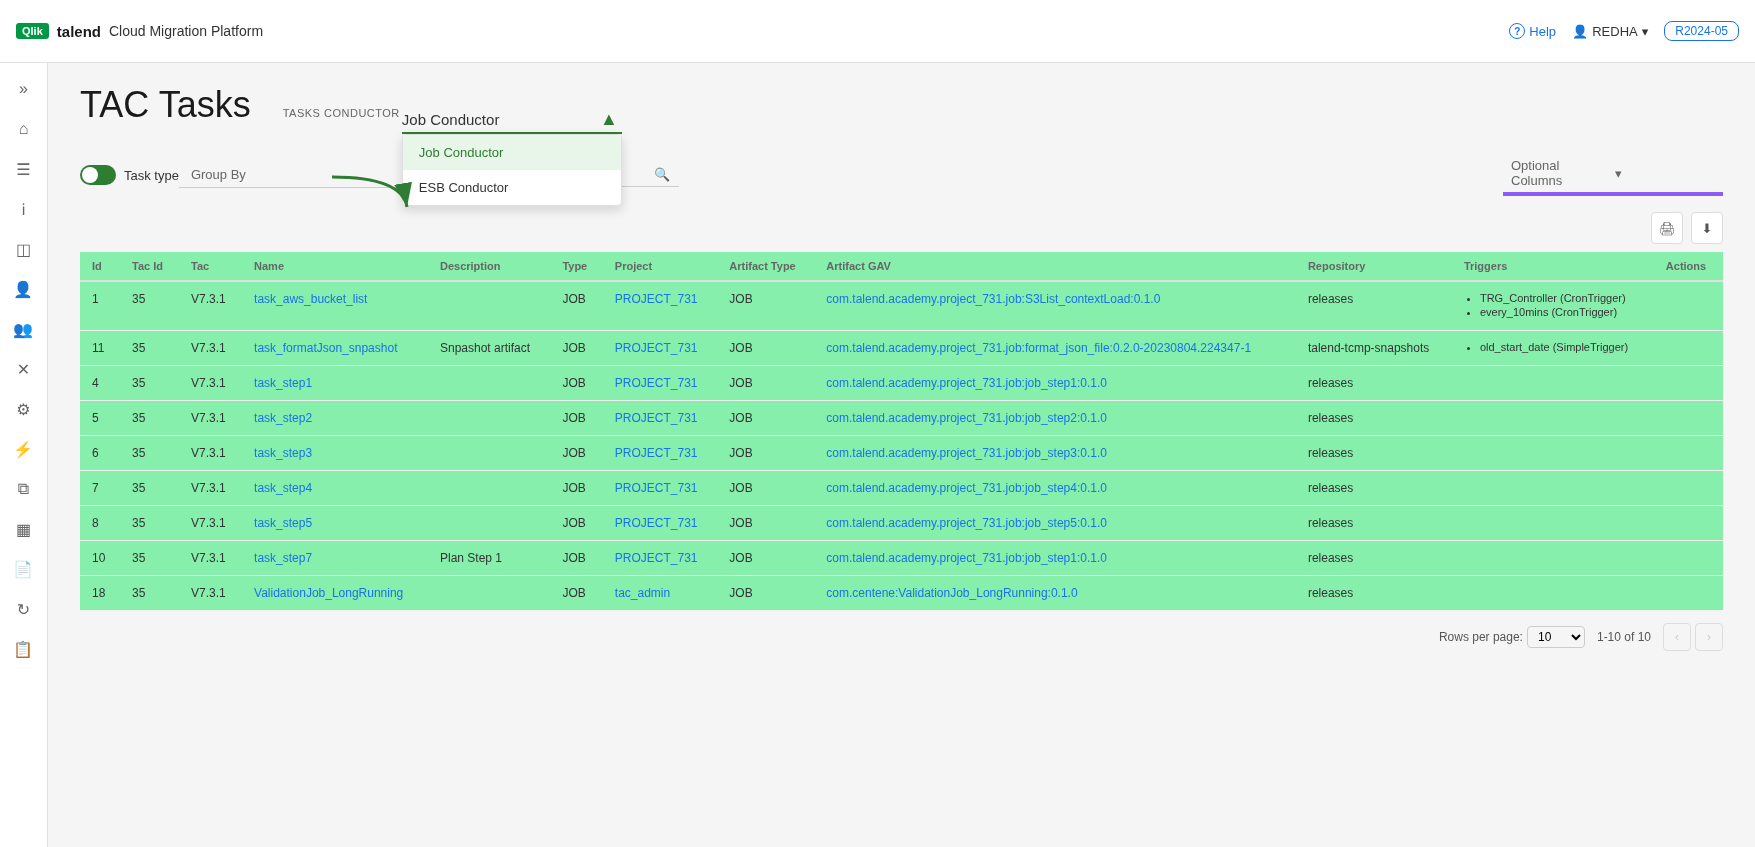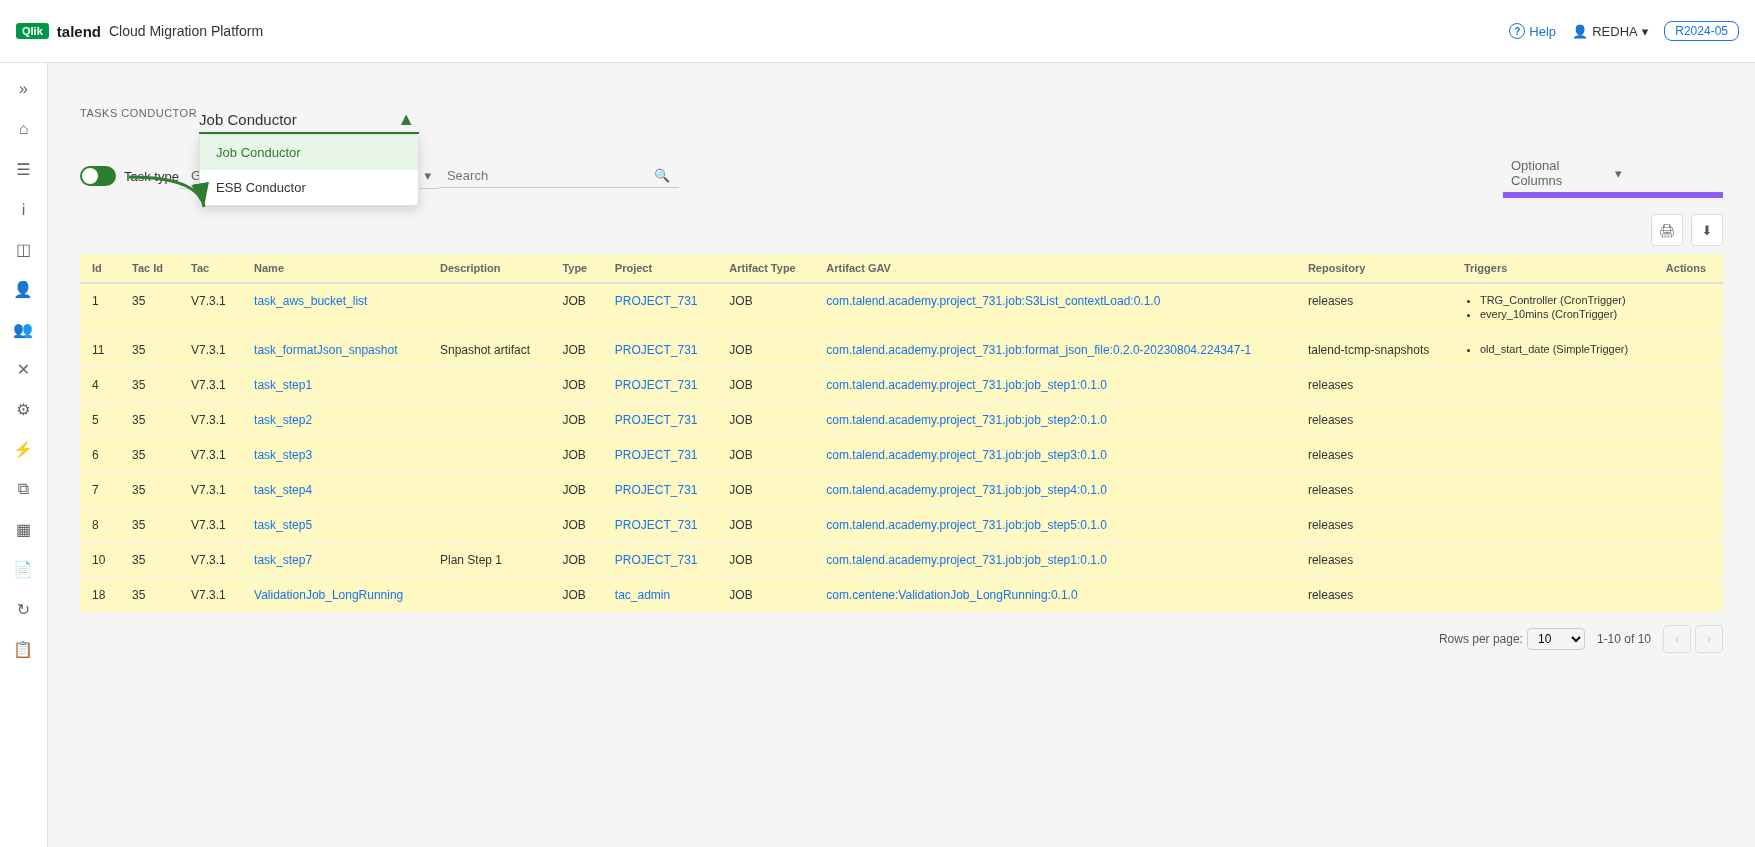--- a/index.html
+++ b/index.html
@@ -200,21 +200,21 @@
     .search-input-wrapper input {
       border: none;
       background: transparent;
       font-size: 13px;
       flex: 1;
     }
 
     .optional-cols-wrapper {
       display: flex;
       align-items: center;
-      border-bottom: 6px solid #8b5cf6;
+      border-bottom: 4px solid #8b5cf6;
       padding: 4px 8px;
       min-width: 220px;
       gap: 4px;
       margin-left: auto;
     }
     .optional-cols-wrapper span { font-size: 13px; color: #666; flex: 1; }
 
     
     .table-actions {
       display: flex;
@@ -232,21 +232,21 @@
       color: #555;
       border: 1px solid #ddd;
       border-radius: 4px;
       background: #fff;
     }
 
     
     .data-table {
       width: 100%;
       border-collapse: collapse;
-      background: #fef9c3;
+      background: #86efac;
     }
     .data-table th {
       text-align: left;
       padding: 8px 12px;
       font-size: 11px;
       font-weight: 600;
       color: #666;
       border-bottom: 2px solid #e0e0e0;
       white-space: nowrap;
     }
@@ -346,20 +346,21 @@
     <div class="sidebar-icon">⧉</div>
     <div class="sidebar-icon">▦</div>
     <div class="sidebar-icon">📄</div>
     <div class="sidebar-icon">↻</div>
     <div class="sidebar-icon">📋</div>
   </div>
 
   <div class="main-content">
 
     <div class="page-header">
+      <div class="page-title">TAC Tasks</div>
 
       <div class="conductor-section">
         <div class="conductor-label">Tasks Conductor</div>
         <div class="conductor-select-wrapper">
           <div style="display:flex;align-items:center;border-bottom:2px solid #2e7d32;padding:4px 28px 4px 0;font-size:15px;font-weight:500;cursor:pointer;min-width:220px;position:relative;">
             <span>Job Conductor</span>
             <span style="position:absolute;right:4px;color:#2e7d32;font-size:18px;">▲</span>
           </div>
 
           <div class="dropdown-menu">

